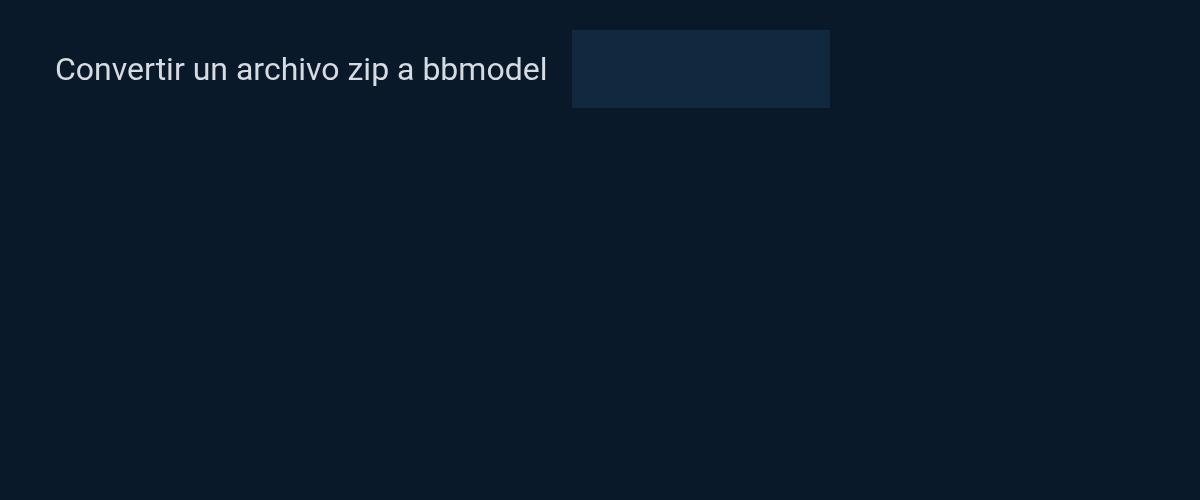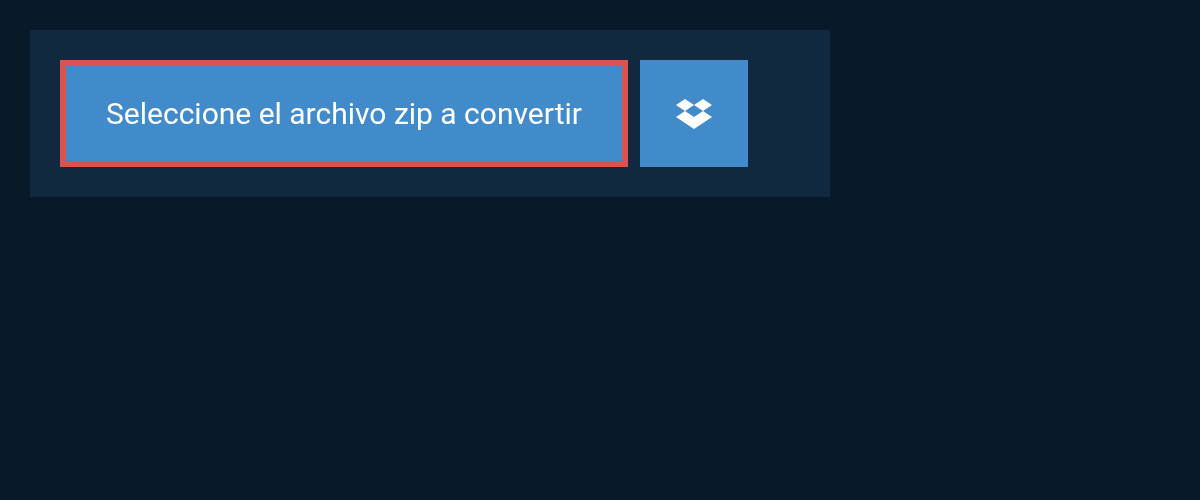--- a/index.html
+++ b/index.html
@@ -58,23 +58,16 @@
     }
     .dropbox-icon {
       width: 36px;
       height: 36px;
     }
   </style>
 </head>
 <body>
 
 <div class="container">
-  <div class="button-row">
-    <div class="select-button">
-      <span>Seleccione el archivo zip a convertir</span>
-    </div>
-    <div class="dropbox-button">
-      <svg class="dropbox-icon" viewBox="0 0 24 24" fill="#ffffff">
-        <path d="M6 2L0 6l6 4-6 4 6 4 6-4 6 4 6-4-6-4 6-4-6-4-6 4-6-4zm6 4l6 4-6 4-6-4 6-4zm-6 12l6-4 6 4-6 4-6-4z"></path>
-      </svg>
-    </div>
+  <div class="header">
+    <h1 class="header-title">Convertir un archivo zip a bbmodel</h1>
   </div>
 </div>
 
 </body></html>

